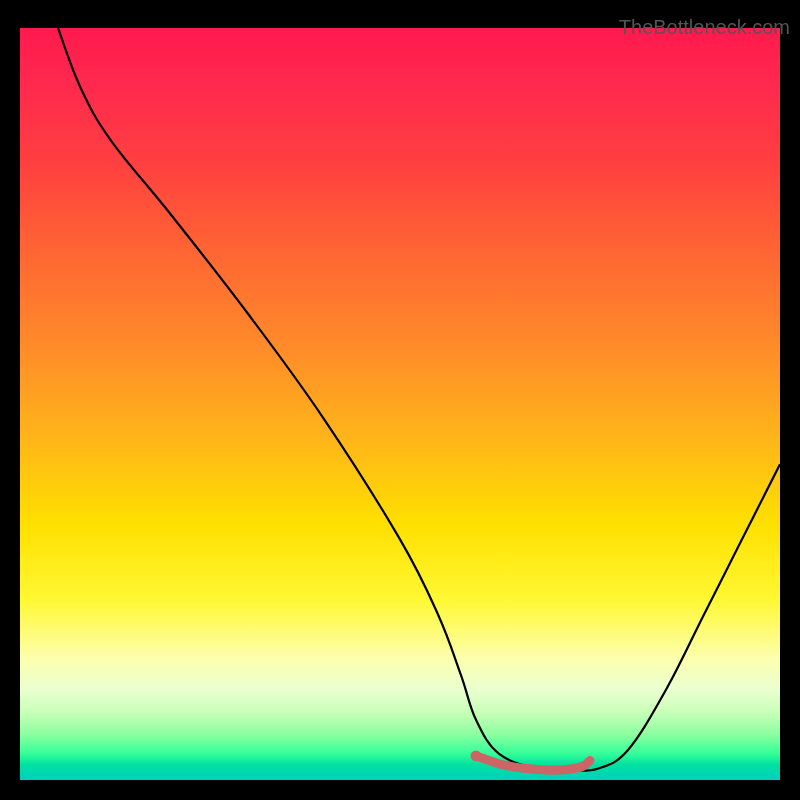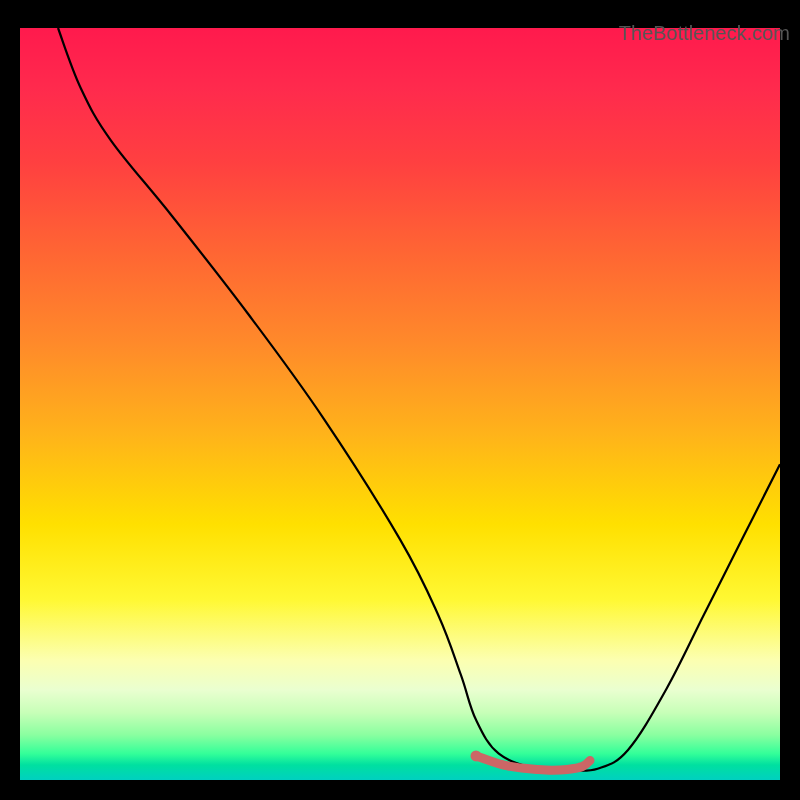--- a/index.html
+++ b/index.html
@@ -6,21 +6,21 @@
   body {
     width: 800px;
     height: 800px;
     background: #000;
     position: relative;
     font-family: Arial, sans-serif;
     overflow: hidden;
   }
   .watermark {
     position: absolute;
-    top: 22px;
+    top: 16px;
     right: 10px;
     color: #555;
     font-size: 20px;
     font-weight: 500;
     z-index: 10;
   }
   .plot-area {
     position: absolute;
     left: 20px;
     top: 28px;

